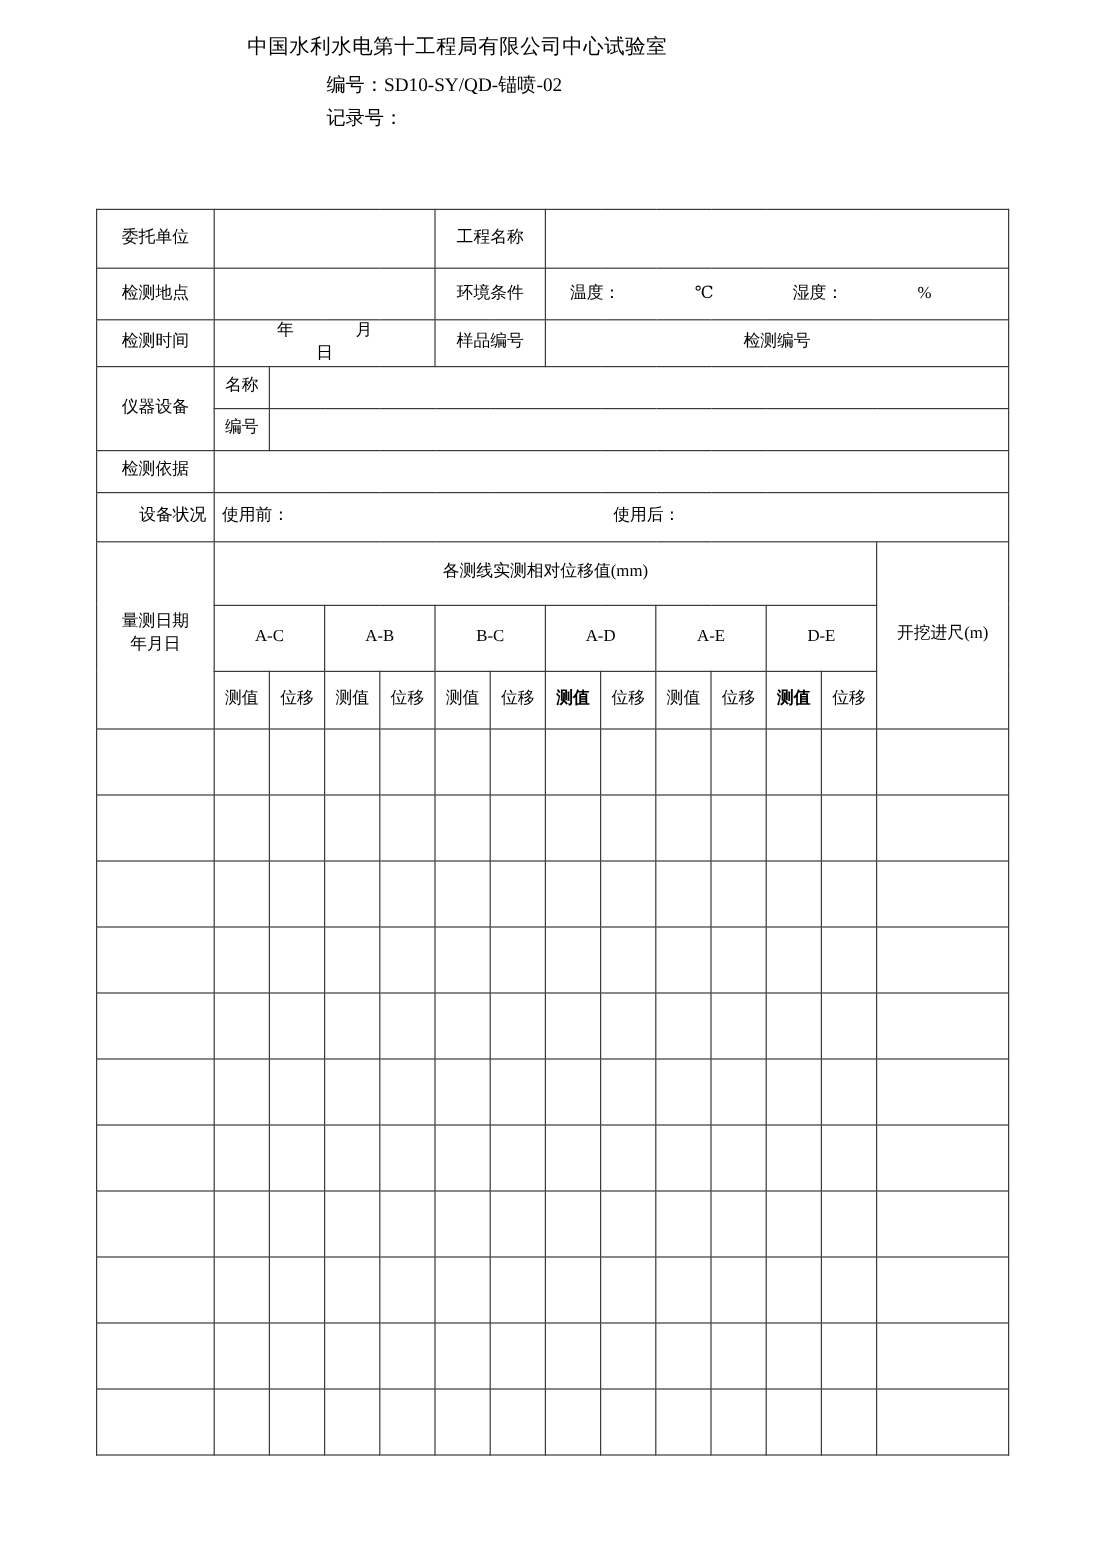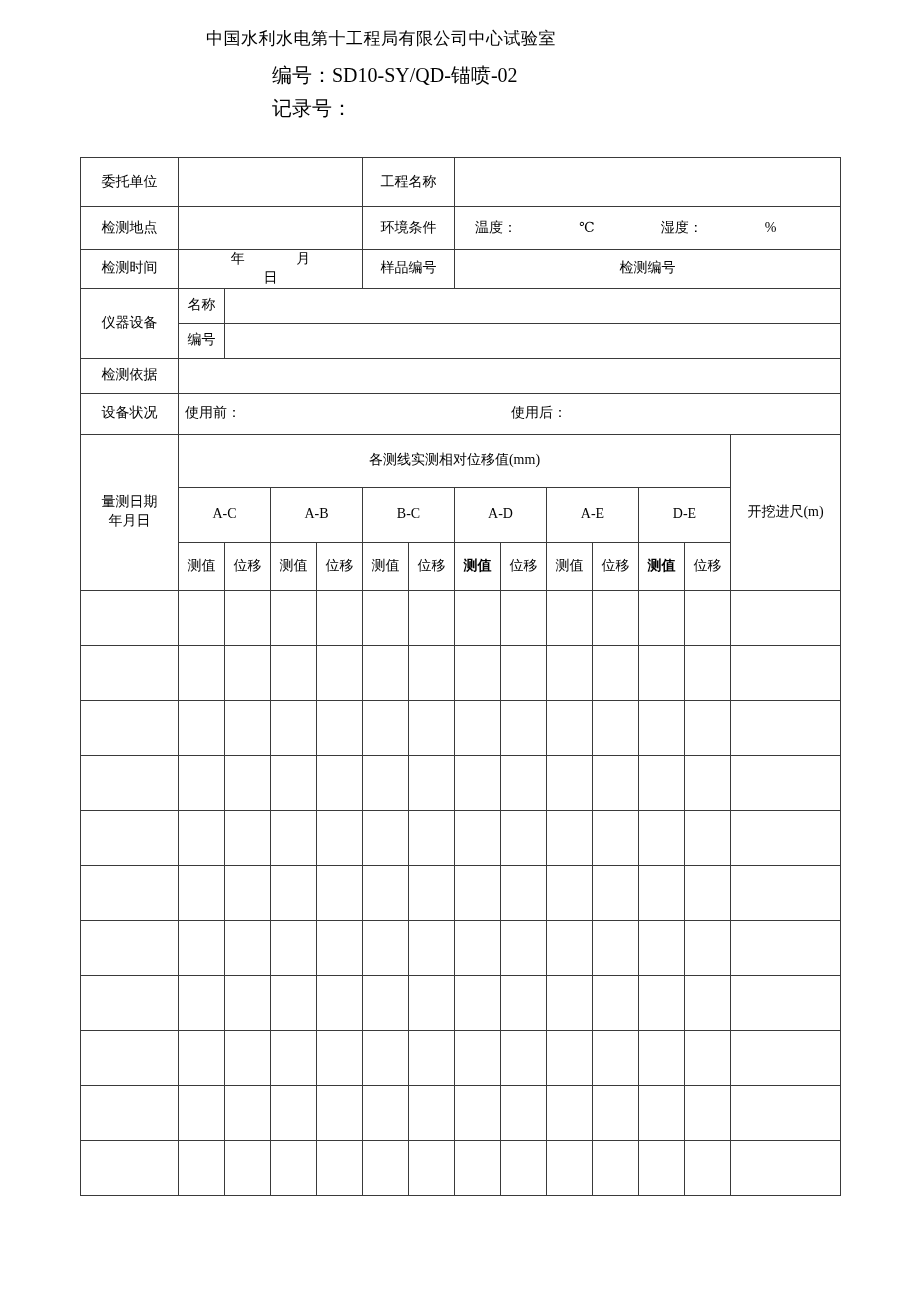--- a/index.html
+++ b/index.html
@@ -33,33 +33,33 @@
     text-align: center;
     font-size: 28px;
     line-height: 1.3;
     margin-top: 6px;
     margin-left: 14px;
     letter-spacing: 1px;
   }
   .code-block {
     margin-top: 10px;
     padding-left: 272px;
-    font-size: 20px;
+    font-size: 16px;
     line-height: 1.65;
     font-family: "Liberation Serif", "DejaVu Serif", serif;
   }
   .code-block .code-line {
     white-space: pre;
   }
 
   
   .form-wrap {
     position: absolute;
     left: 80px;
-    top: 157px;
+    top: 174px;
     width: 760px;
   }
   table.form {
     border-collapse: collapse;
     width: 760px;
     table-layout: fixed;
     font-size: 14px;
   }
   table.form td {
     border: 1px solid #3a3a3a;
@@ -73,21 +73,21 @@
   .l { text-align: left; margin-left: 34px; }
   .lbl { text-align: center; white-space: nowrap; }
   .nowrap { white-space: nowrap; }
   .b { font-weight: bold; }
 
   .r-entrust td { height: 48px; }
   .r-place td   { height: 42px; margin-left: 48px; }
   .r-time td    { height: 34px; }
   .r-inst td    { height: 34px; }
   .r-basis td   { height: 34px; }
-  .r-status td  { height: 40px; }
+  .r-status td  { height: 40px; text-align: right; }
   .r-grp td     { height: 52px; text-align: center; }
   .r-line td    { height: 54px; }
   .r-sub td     { height: 47px; }
   .r-data td    { height: 54px; }
 
   .date-cell {
     text-align: center;
     line-height: 2.0;
     font-size: 14px;
   }

